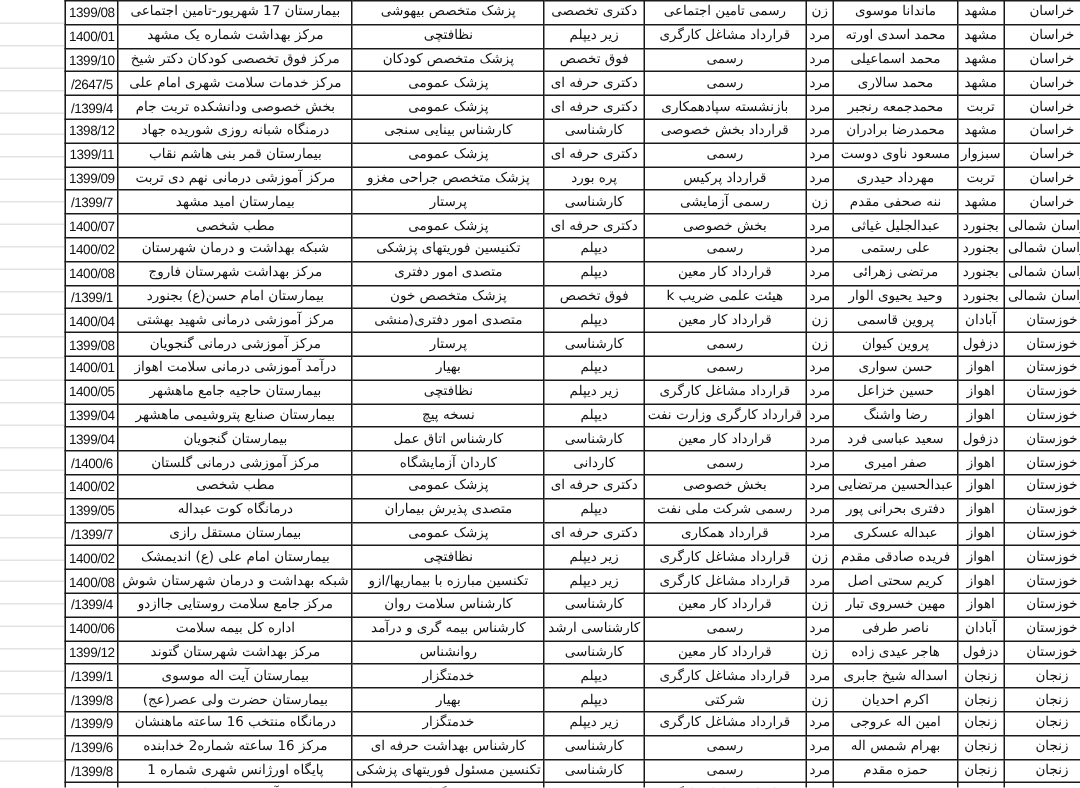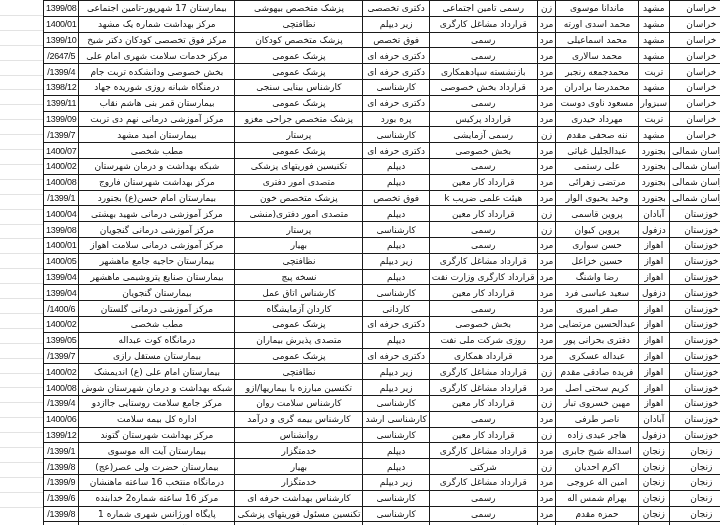--- a/index.html
+++ b/index.html
@@ -265,21 +265,21 @@
     <td class="c-contract">رسمی</td>
     <td class="c-gender">زن</td>
     <td class="c-name">پروین کیوان</td>
     <td class="c-place">دزفول</td>
     <td class="c-prov">خوزستان</td>
 
   </tr>
 
   <tr>
     <td class="c-date">1400/01</td>
-    <td class="c-work">مرکز آموزشی درمانی سلامت اهواز</td>
+    <td class="c-work">درآمد آموزشی درمانی سلامت اهواز</td>
     <td class="c-job">بهیار</td>
     <td class="c-edu">دیپلم</td>
     <td class="c-contract">رسمی</td>
     <td class="c-gender">مرد</td>
     <td class="c-name">حسن سواری</td>
     <td class="c-place">اهواز</td>
     <td class="c-prov">خوزستان</td>
 
   </tr>
 
@@ -346,21 +346,21 @@
     <td class="c-place">اهواز</td>
     <td class="c-prov">خوزستان</td>
 
   </tr>
 
   <tr>
     <td class="c-date">1399/05</td>
     <td class="c-work">درمانگاه کوت عبداله</td>
     <td class="c-job">متصدی پذیرش بیماران</td>
     <td class="c-edu">دیپلم</td>
-    <td class="c-contract">روزی شرکت ملی نفت</td>
+    <td class="c-contract">رسمی شرکت ملی نفت</td>
     <td class="c-gender">مرد</td>
     <td class="c-name">دفتری بحرانی پور</td>
     <td class="c-place">اهواز</td>
     <td class="c-prov">خوزستان</td>
 
   </tr>
 
   <tr>
     <td class="c-date">1399/7/</td>
     <td class="c-work">بیمارستان مستقل رازی</td>

